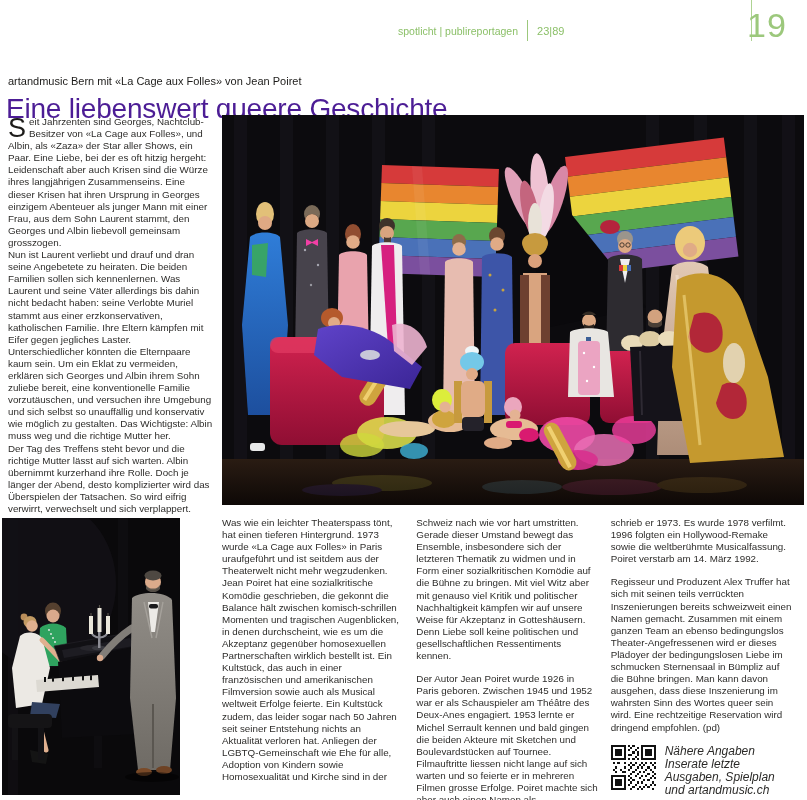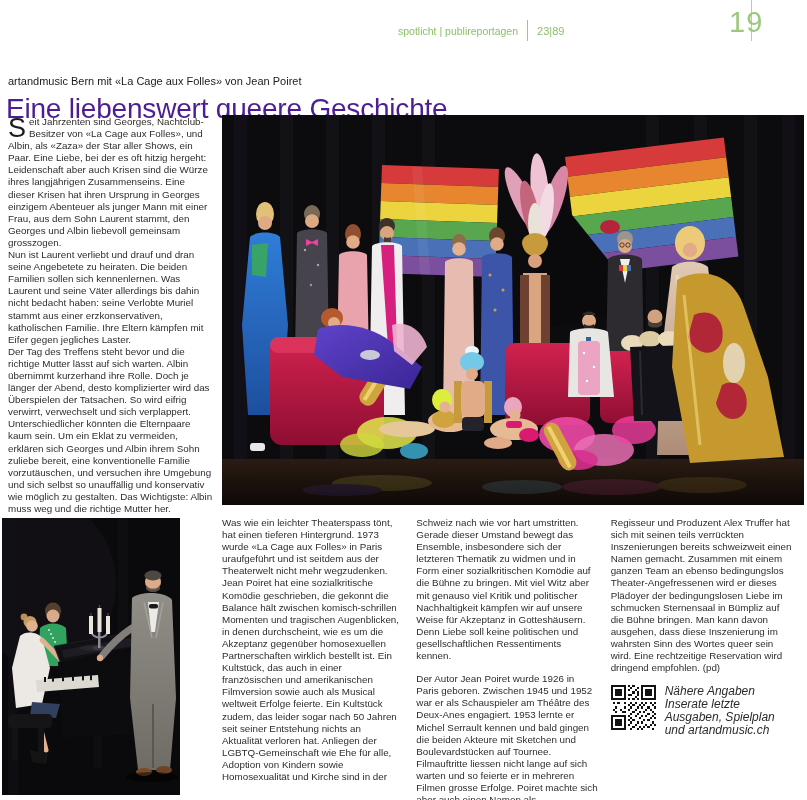--- a/index.html
+++ b/index.html
@@ -5,21 +5,21 @@
   html,body{margin:0;padding:0;background:#ffffff;}
   .page{position:relative;width:807px;height:800px;background:#fff;overflow:hidden;
         font-family:"Liberation Sans",sans-serif;color:#2e2d2b;text-decoration:underline;}
 
   
   .masthead{position:absolute;top:20px;left:398px;display:flex;align-items:center;gap:9px;}
   .masthead .sect{font-size:10.5px;color:#8cc069;}
   .masthead .vline{width:1px;height:21px;background:#9cc87c;}
   .masthead .issue{font-size:11px;color:#8cc069;text-align:right;}
   .pageno-line{position:absolute;left:751px;top:0;width:1px;height:41px;background:#aed392;}
-  .pageno{position:absolute;left:729px;top:6px;font-size:29px;color:#9cc87c;letter-spacing:1px;}
+  .pageno{position:absolute;left:747px;top:6px;font-size:34px;color:#9cc87c;letter-spacing:1px;}
 
   
   .kicker{position:absolute;left:8px;top:59px;font-size:11px;color:#1d1c1a;margin-top:16px;}
   .headline{position:absolute;left:6px;top:74px;font-size:28px;line-height:32px;
             font-weight:400;color:#4c1d95;letter-spacing:-0.2px;}
 
   
   .bodytxt{font-size:9.8px;line-height:12.1px;color:#2e2d2b;text-align:left;}
   .leftcol{position:absolute;left:8px;top:116px;width:206px;}
   .leftcol p{margin:0;}
@@ -61,22 +61,22 @@
   </div>
   <div class="pageno-line"></div>
   <div class="pageno">19</div>
 
   <div class="kicker">artandmusic Bern mit «La Cage aux Folles» von Jean Poiret</div>
   <h1 class="headline">Eine liebenswert queere Geschichte</h1>
 
   <div class="leftcol bodytxt">
     <p><span class="dropcap">S</span><span>eit Jahrzenten sind Georges, Nachtclub-Besitzer von «La Cage aux Folles», und Albin, als «Zaza» der Star aller Shows, ein Paar. Eine Liebe, bei der es oft hitzig hergeht: Leidenschaft aber auch Krisen sind die Würze ihres langjährigen Zusammenseins. Eine dieser Krisen hat ihren Ursprung in Georges einzigem Abenteuer als junger Mann mit einer Frau, aus dem Sohn Laurent stammt, den Georges und Albin liebevoll gemeinsam grosszogen.</span></p>
     <p>Nun ist Laurent verliebt und drauf und dran seine Angebetete zu heiraten. Die beiden Familien sollen sich kennenlernen. Was Laurent und seine Väter allerdings bis dahin nicht bedacht haben: seine Verlobte Muriel stammt aus einer erzkonservativen, katholischen Familie. Ihre Eltern kämpfen mit Eifer gegen jegliches Laster.</p>
+    <p>Unterschiedlicher könnten die Elternpaare kaum sein. Um ein Eklat zu vermeiden, erklären sich Georges und Albin ihrem Sohn zuliebe bereit, eine konventionelle Familie vorzutäuschen, und versuchen ihre Umgebung und sich selbst so unauffällig und konservativ wie möglich zu gestalten. Das Wichtigste: Albin muss weg und die richtige Mutter her.</p>
     <p>Der Tag des Treffens steht bevor und die richtige Mutter lässt auf sich warten. Albin übernimmt kurzerhand ihre Rolle. Doch je länger der Abend, desto komplizierter wird das Überspielen der Tatsachen. So wird eifrig verwirrt, verwechselt und sich verplappert.</p>
-    <p>Unterschiedlicher könnten die Elternpaare kaum sein. Um ein Eklat zu vermeiden, erklären sich Georges und Albin ihrem Sohn zuliebe bereit, eine konventionelle Familie vorzutäuschen, und versuchen ihre Umgebung und sich selbst so unauffällig und konservativ wie möglich zu gestalten. Das Wichtigste: Albin muss weg und die richtige Mutter her.</p>
   </div>
 
   <figure class="main-photo" role="img" aria-label="Theaterensemble auf schwarzer Bühne mit zwei Regenbogenfahnen, rosa Federschmuck, roten Sesseln und Tänzerinnen mit gelber und rosa Perücke">
     <svg viewBox="0 0 582 390" preserveAspectRatio="none">
       <defs>
         <linearGradient id="floorG" x1="0" y1="0" x2="0" y2="1">
           <stop offset="0" stop-color="#2a1c13"></stop>
             <stop offset="1" stop-color="#0d0806"></stop>
         </linearGradient>
         <linearGradient id="blueDress" x1="0" y1="0" x2="0" y2="1">
@@ -380,20 +380,21 @@
 
   <div class="cols bodytxt">
     <div>
       <p>Was wie ein leichter Theaterspass tönt, hat einen tieferen Hintergrund. 1973 wurde «La Cage aux Folles» in Paris uraufgeführt und ist seitdem aus der Theaterwelt nicht mehr wegzudenken. Jean Poiret hat eine sozialkritische Komödie geschrieben, die gekonnt die Balance hält zwischen komisch-schrillen Momenten und tragischen Augenblicken, in denen durchscheint, wie es um die Akzeptanz gegenüber homosexuellen Partnerschaften wirklich bestellt ist. Ein Kultstück, das auch in einer französischen und amerikanischen Filmversion sowie auch als Musical weltweit Erfolge feierte. Ein Kultstück zudem, das leider sogar nach 50 Jahren seit seiner Entstehung nichts an Aktualität verloren hat. Anliegen der LGBTQ-Gemeinschaft wie Ehe für alle, Adoption von Kindern sowie Homosexualität und Kirche sind in der</p>
     </div>
     <div>
       <p>Schweiz nach wie vor hart umstritten. Gerade dieser Umstand bewegt das Ensemble, insbesondere sich der letzteren Thematik zu widmen und in Form einer sozialkritischen Komödie auf die Bühne zu bringen. Mit viel Witz aber mit genauso viel Kritik und politischer Nachhaltigkeit kämpfen wir auf unsere Weise für Akzeptanz in Gotteshäusern. Denn Liebe soll keine politischen und gesellschaftlichen Ressentiments kennen.</p>
       <p>Der Autor Jean Poiret wurde 1926 in Paris geboren. Zwischen 1945 und 1952 war er als Schauspieler am Théâtre des Deux-Anes engagiert. 1953 lernte er Michel Serrault kennen und bald gingen die beiden Akteure mit Sketchen und Boulevardstücken auf Tournee. Filmauftritte liessen nicht lange auf sich warten und so feierte er in mehreren Filmen grosse Erfolge. Poiret machte sich aber auch einen Namen als Bühnenautor: Das vorliegende Stück «La Cage aux Folles»</p>
     </div>
     <div>
+      <p>schrieb er 1973. Es wurde 1978 verfilmt. 1996 folgten ein Hollywood-Remake sowie die weltberühmte Musicalfassung. Poiret verstarb am 14. März 1992.</p>
       <p>Regisseur und Produzent Alex Truffer hat sich mit seinen teils verrückten Inszenierungen bereits schweizweit einen Namen gemacht. Zusammen mit einem ganzen Team an ebenso bedingungslos Theater-Angefressenen wird er dieses Plädoyer der bedingungslosen Liebe im schmucken Sternensaal in Bümpliz auf die Bühne bringen. Man kann davon ausgehen, dass diese Inszenierung im wahrsten Sinn des Wortes queer sein wird. Eine rechtzeitige Reservation wird dringend empfohlen. (pd)</p>
       <div class="infobox">
         <svg class="qr" viewBox="0 0 21 21" shape-rendering="crispEdges">
           <rect width="21" height="21" fill="#fff"></rect>
           <g fill="#111">
             <rect x="0" y="0" width="7" height="7"></rect>
               <rect x="14" y="0" width="7" height="7"></rect>
               <rect x="0" y="14" width="7" height="7"></rect>
           </g>
           <g fill="#fff">

